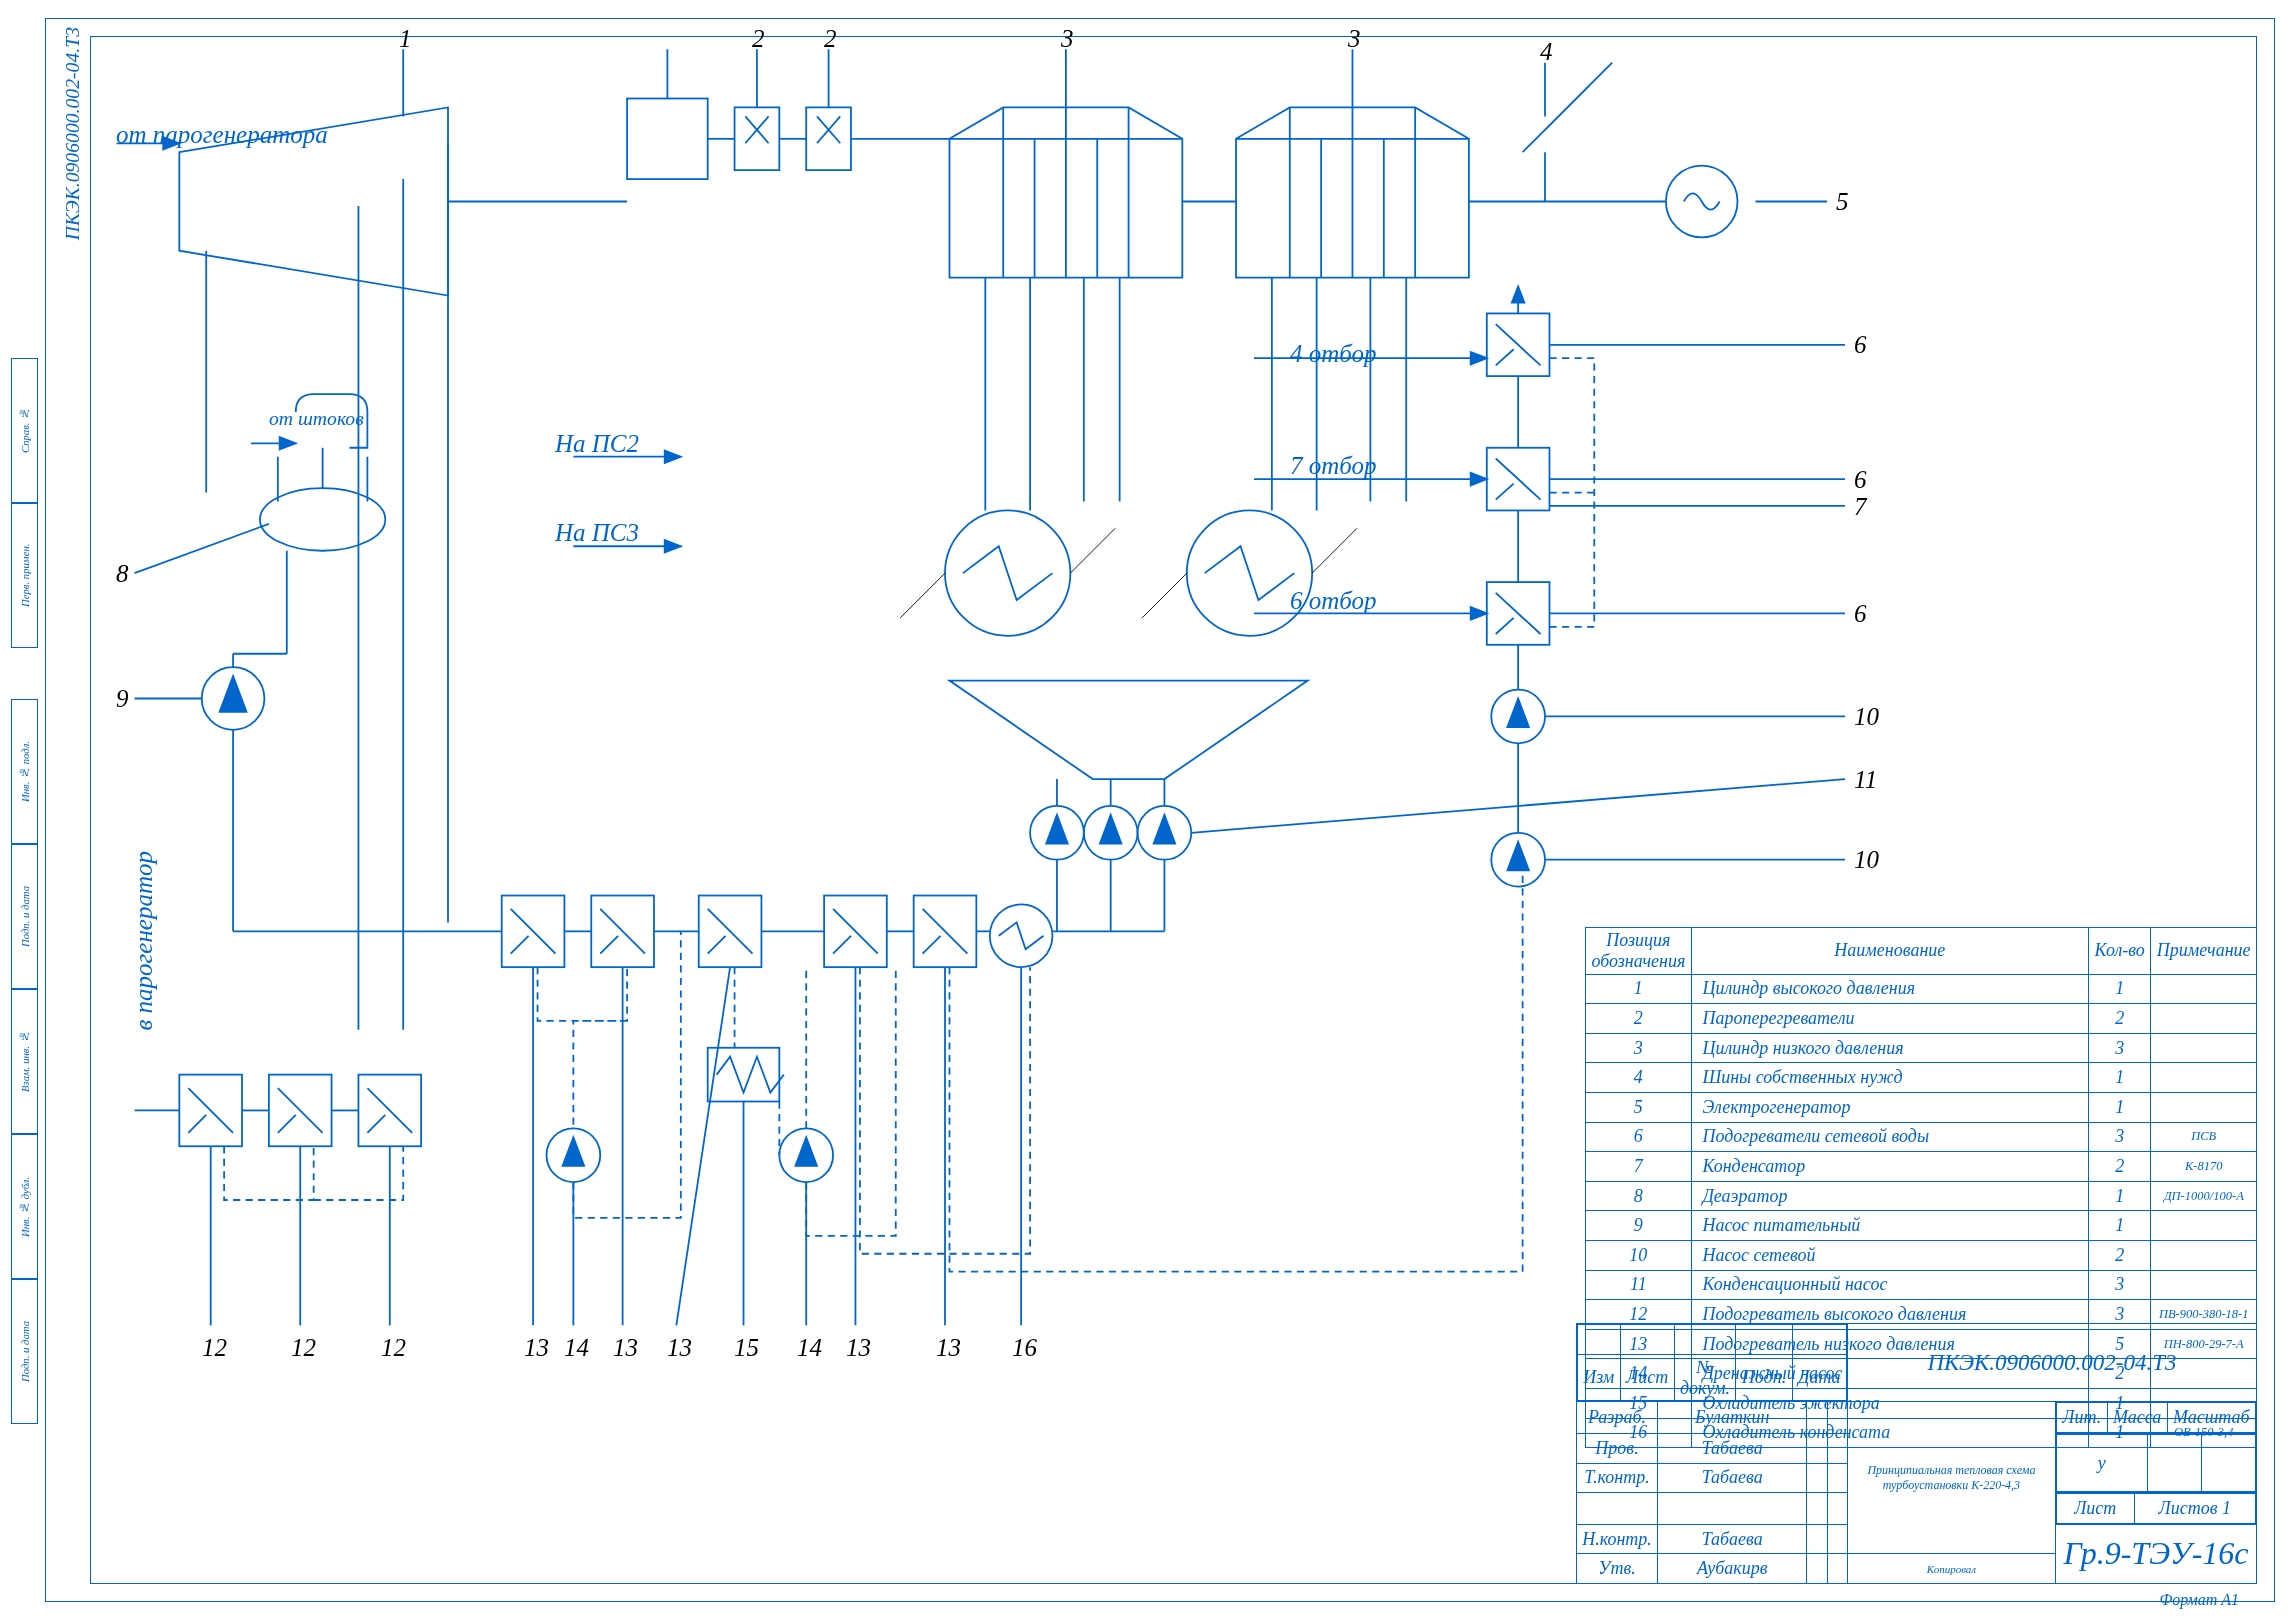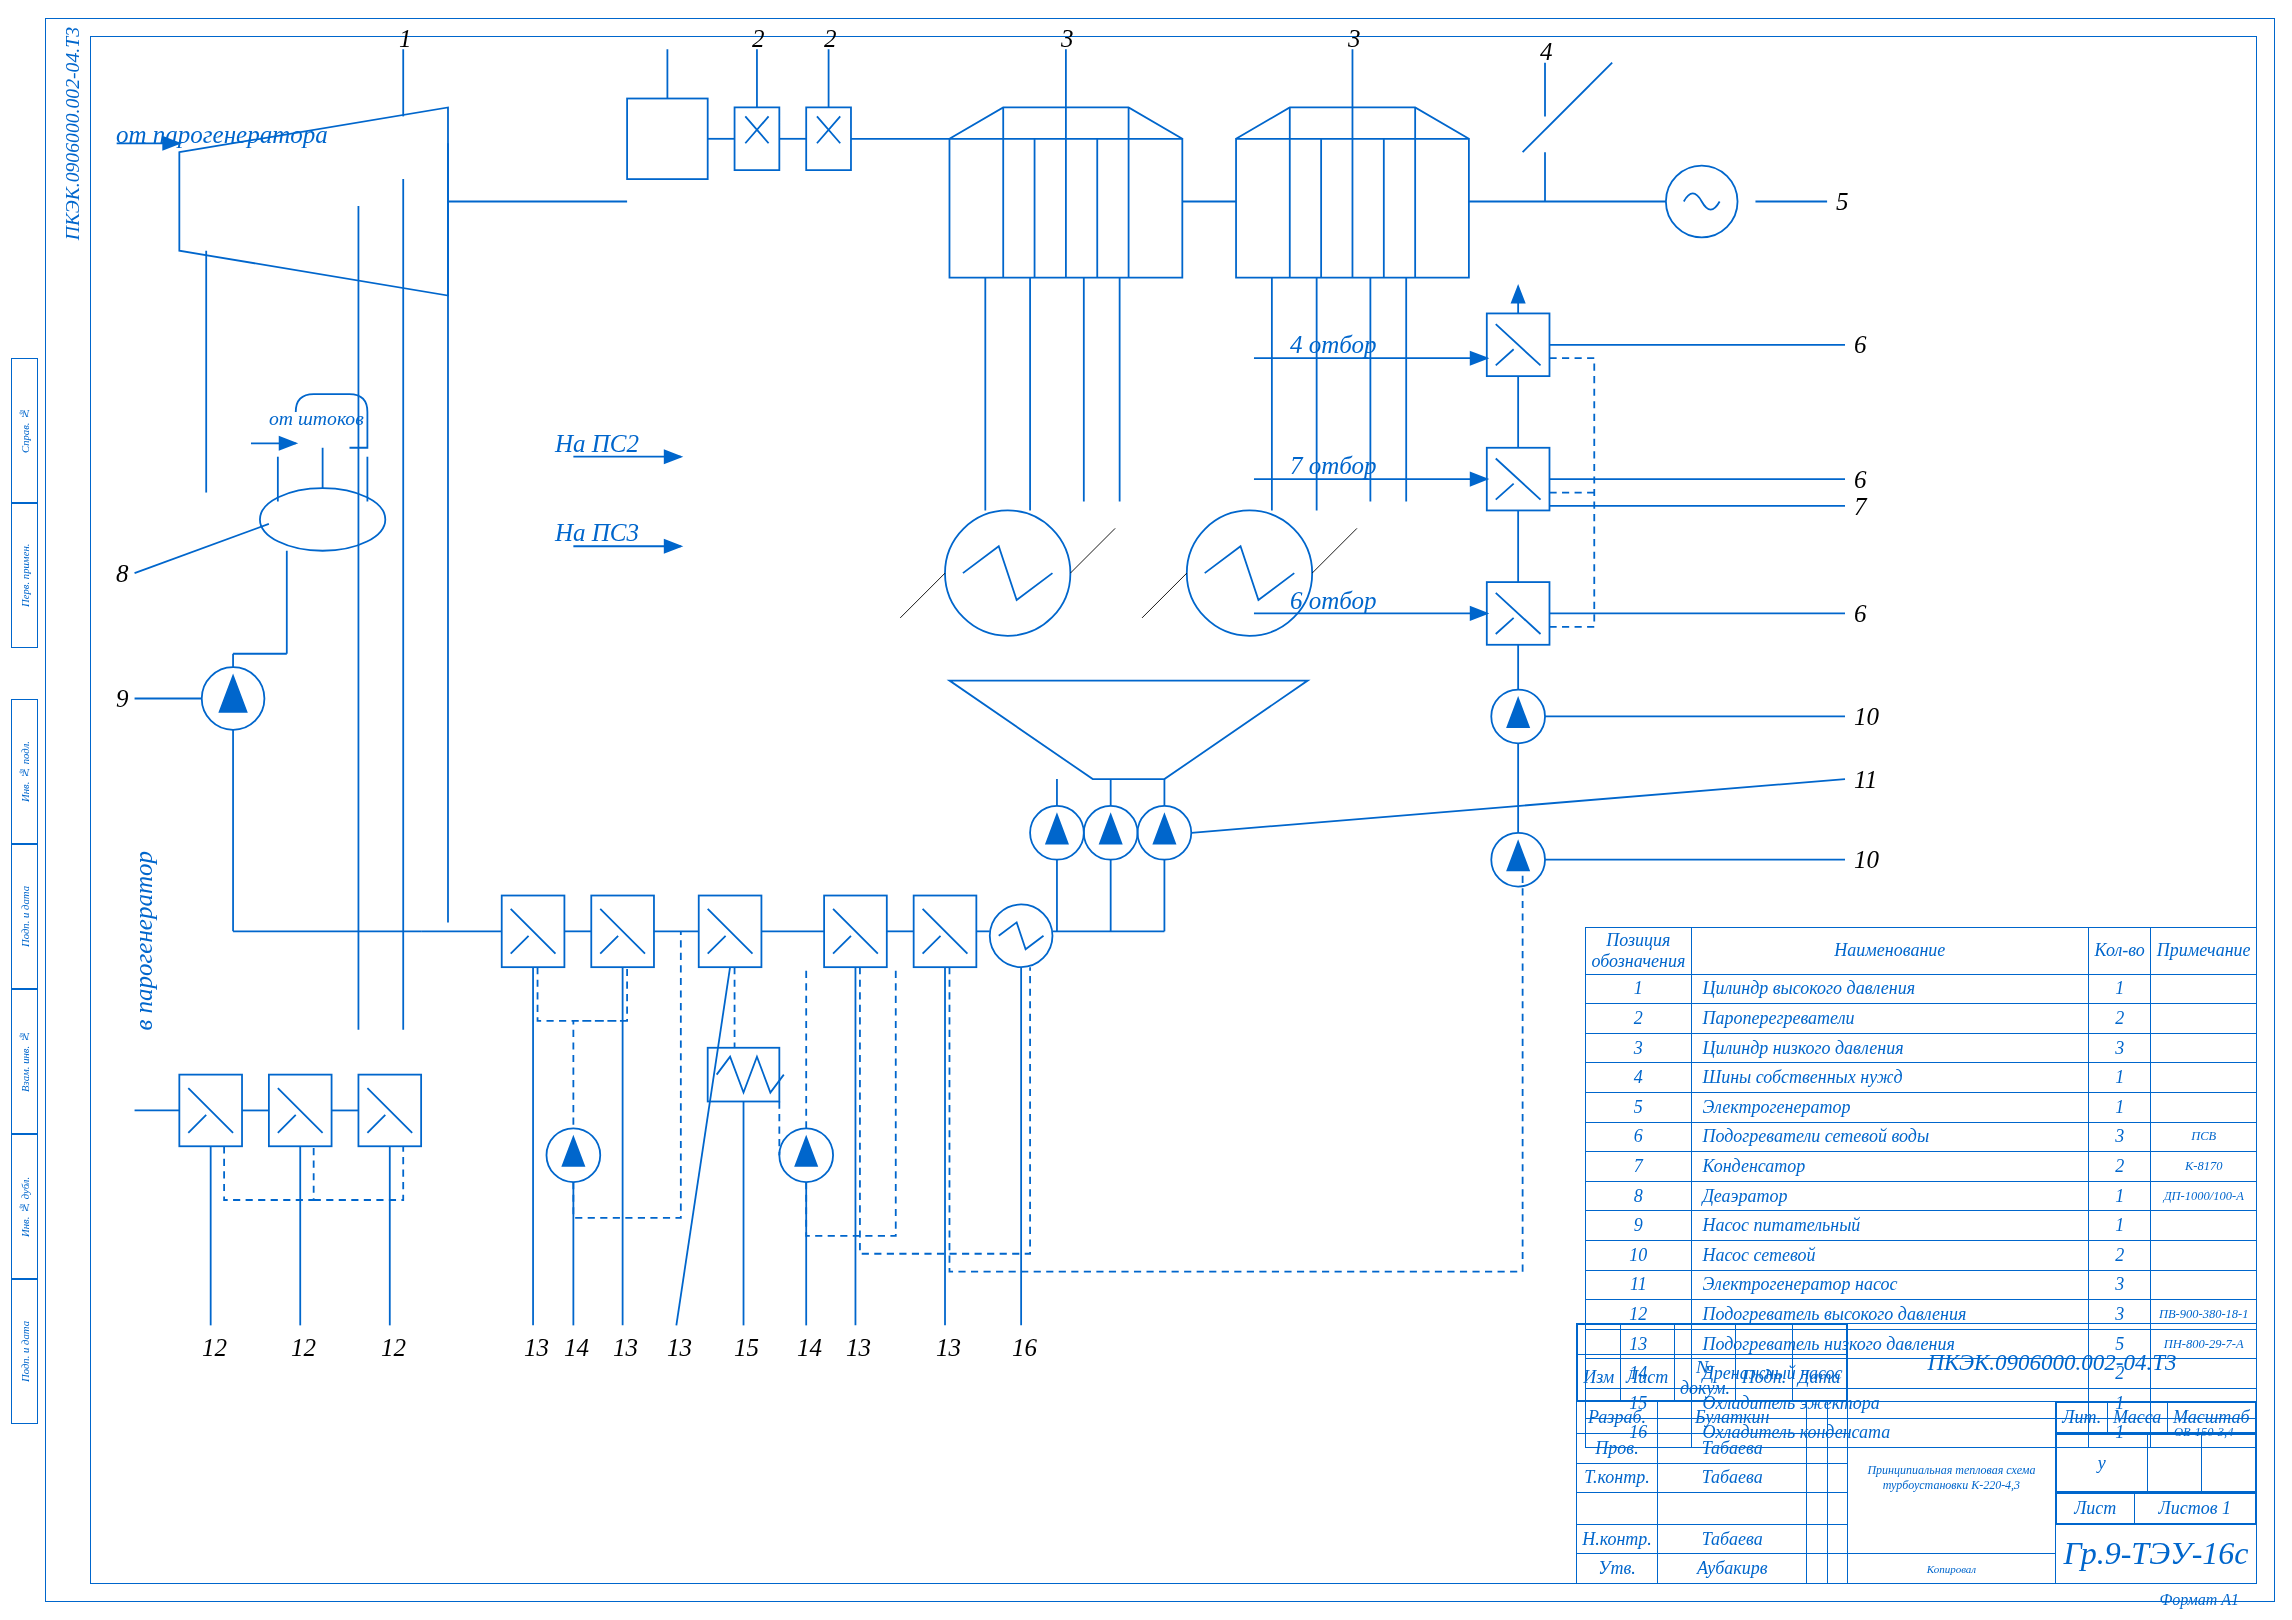--- a/index.html
+++ b/index.html
@@ -257,21 +257,21 @@
         <line x1="1055" y1="1480" x2="1055" y2="1080"></line>
       <line x1="1140" y1="1480" x2="1140" y2="1080"></line>
     </g>
   </svg>
 
   <div class="txt" style="left:116px;top:121px">от парогенератора</div>
   <div class="txt vert" style="left:130px;top:851px">в парогенератор</div>
   <div class="txt small" style="left:269px;top:407px">от штоков</div>
   <div class="txt" style="left:555px;top:430px">На ПС2</div>
   <div class="txt" style="left:555px;top:519px">На ПС3</div>
-  <div class="txt" style="left:1290px;top:331px">4 отбор</div>
+  <div class="txt" style="left:1290px;top:340px">4 отбор</div>
   <div class="txt" style="left:1290px;top:452px">7 отбор</div>
   <div class="txt" style="left:1290px;top:587px">6 отбор</div>
 
   <div class="txt" style="left:399px;top:25px;color:#000">1</div>
   <div class="txt" style="left:752px;top:25px;color:#000">2</div>
   <div class="txt" style="left:824px;top:25px;color:#000">2</div>
   <div class="txt" style="left:1061px;top:25px;color:#000">3</div>
   <div class="txt" style="left:1348px;top:25px;color:#000">3</div>
   <div class="txt" style="left:1540px;top:38px;color:#000">4</div>
   <div class="txt" style="left:1836px;top:188px;color:#000">5</div>
@@ -360,21 +360,21 @@
           <td class="vtiny"></td>
         </tr>
     <tr class="tb-row">
           <td>10</td>
           <td class="l">Насос сетевой</td>
           <td>2</td>
           <td class="vtiny"></td>
         </tr>
     <tr class="tb-row">
           <td>11</td>
-          <td class="l">Электрогенератор насос</td>
+          <td class="l">Конденсационный насос</td>
           <td>3</td>
           <td class="vtiny"></td>
         </tr>
     <tr class="tb-row">
           <td>12</td>
           <td class="l">Подогреватель высокого давления</td>
           <td>3</td>
           <td class="vtiny">ПВ-900-380-18-1</td>
         </tr>
     <tr class="tb-row">

